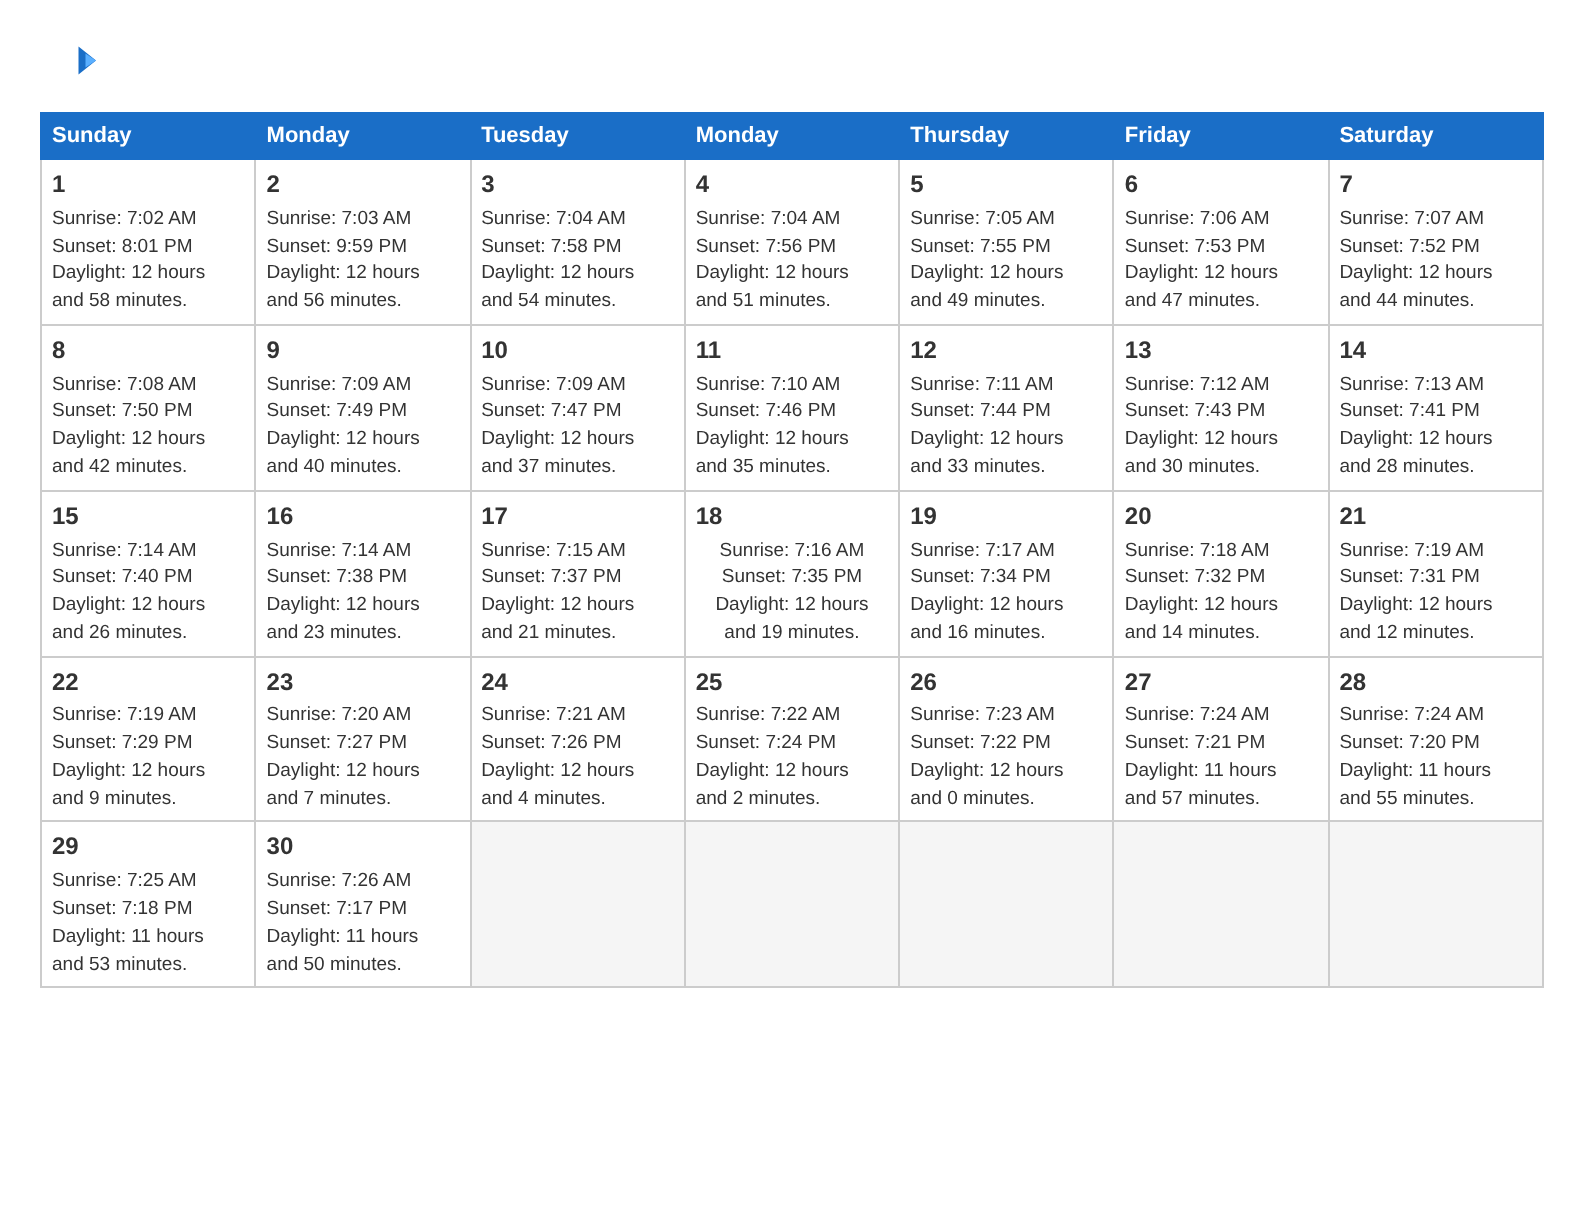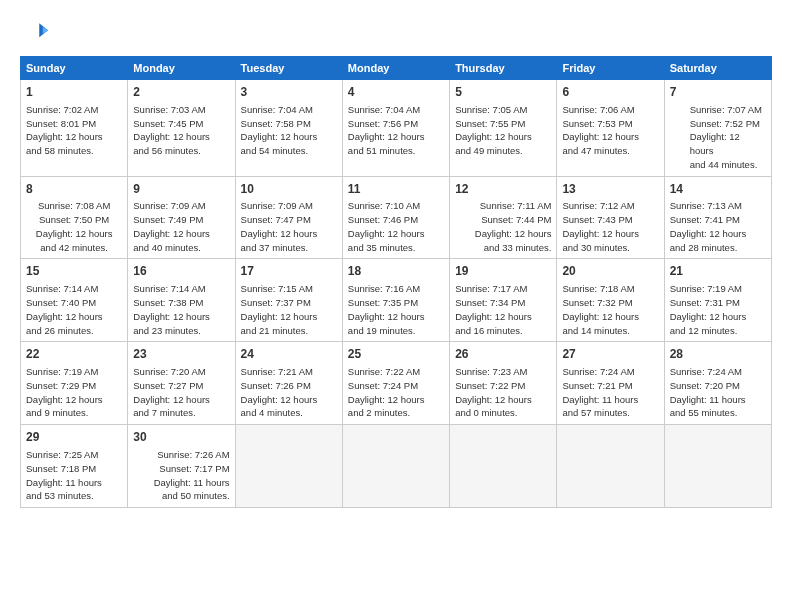--- a/index.html
+++ b/index.html
@@ -130,21 +130,21 @@
           <td>
             <span class="day-num">1</span>
             <div class="day-info" style="white-space: pre-line;">Sunrise: 7:02 AM
 Sunset: 8:01 PM
 Daylight: 12 hours
 and 58 minutes.</div>
           </td>
           <td>
             <span class="day-num">2</span>
             <div class="day-info" style="white-space: pre-line;">Sunrise: 7:03 AM
-Sunset: 7:45 PM
+Sunset: 9:59 PM
 Daylight: 12 hours
 and 56 minutes.</div>
           </td>
           <td>
             <span class="day-num">3</span>
             <div class="day-info" style="white-space: pre-line;">Sunrise: 7:04 AM
 Sunset: 7:58 PM
 Daylight: 12 hours
 and 54 minutes.</div>
           </td>
@@ -164,30 +164,30 @@
           </td>
           <td>
             <span class="day-num">6</span>
             <div class="day-info" style="white-space: pre-line;">Sunrise: 7:06 AM
 Sunset: 7:53 PM
 Daylight: 12 hours
 and 47 minutes.</div>
           </td>
           <td>
             <span class="day-num">7</span>
-            <div class="day-info" style="white-space: pre-line; margin-left: 20px;">Sunrise: 7:07 AM
+            <div class="day-info" style="white-space: pre-line;">Sunrise: 7:07 AM
 Sunset: 7:52 PM
 Daylight: 12 hours
 and 44 minutes.</div>
           </td>
         </tr>
         <tr>
           <td>
             <span class="day-num">8</span>
-            <div class="day-info" style="white-space: pre-line; text-align: center;">Sunrise: 7:08 AM
+            <div class="day-info" style="white-space: pre-line;">Sunrise: 7:08 AM
 Sunset: 7:50 PM
 Daylight: 12 hours
 and 42 minutes.</div>
           </td>
           <td>
             <span class="day-num">9</span>
             <div class="day-info" style="white-space: pre-line;">Sunrise: 7:09 AM
 Sunset: 7:49 PM
 Daylight: 12 hours
 and 40 minutes.</div>
@@ -201,21 +201,21 @@
           </td>
           <td>
             <span class="day-num">11</span>
             <div class="day-info" style="white-space: pre-line;">Sunrise: 7:10 AM
 Sunset: 7:46 PM
 Daylight: 12 hours
 and 35 minutes.</div>
           </td>
           <td>
             <span class="day-num">12</span>
-            <div class="day-info" style="white-space: pre-line; text-align: right;">Sunrise: 7:11 AM
+            <div class="day-info" style="white-space: pre-line;">Sunrise: 7:11 AM
 Sunset: 7:44 PM
 Daylight: 12 hours
 and 33 minutes.</div>
           </td>
           <td>
             <span class="day-num">13</span>
             <div class="day-info" style="white-space: pre-line;">Sunrise: 7:12 AM
 Sunset: 7:43 PM
 Daylight: 12 hours
 and 30 minutes.</div>
@@ -245,21 +245,21 @@
           </td>
           <td>
             <span class="day-num">17</span>
             <div class="day-info" style="white-space: pre-line;">Sunrise: 7:15 AM
 Sunset: 7:37 PM
 Daylight: 12 hours
 and 21 minutes.</div>
           </td>
           <td>
             <span class="day-num">18</span>
-            <div class="day-info" style="white-space: pre-line;">Sunrise: 7:16 AM
+            <div class="day-info" style="white-space: pre-line; text-align: center;">Sunrise: 7:16 AM
 Sunset: 7:35 PM
 Daylight: 12 hours
 and 19 minutes.</div>
           </td>
           <td>
             <span class="day-num">19</span>
             <div class="day-info" style="white-space: pre-line;">Sunrise: 7:17 AM
 Sunset: 7:34 PM
 Daylight: 12 hours
 and 16 minutes.</div>
@@ -333,21 +333,21 @@
         <tr>
           <td>
             <span class="day-num">29</span>
             <div class="day-info" style="white-space: pre-line;">Sunrise: 7:25 AM
 Sunset: 7:18 PM
 Daylight: 11 hours
 and 53 minutes.</div>
           </td>
           <td>
             <span class="day-num">30</span>
-            <div class="day-info" style="white-space: pre-line; text-align: right;">Sunrise: 7:26 AM
+            <div class="day-info" style="white-space: pre-line;">Sunrise: 7:26 AM
 Sunset: 7:17 PM
 Daylight: 11 hours
 and 50 minutes.</div>
           </td>
           <td class="empty"></td>
           <td class="empty"></td>
           <td class="empty"></td>
           <td class="empty"></td>
           <td class="empty"></td>
         </tr>

